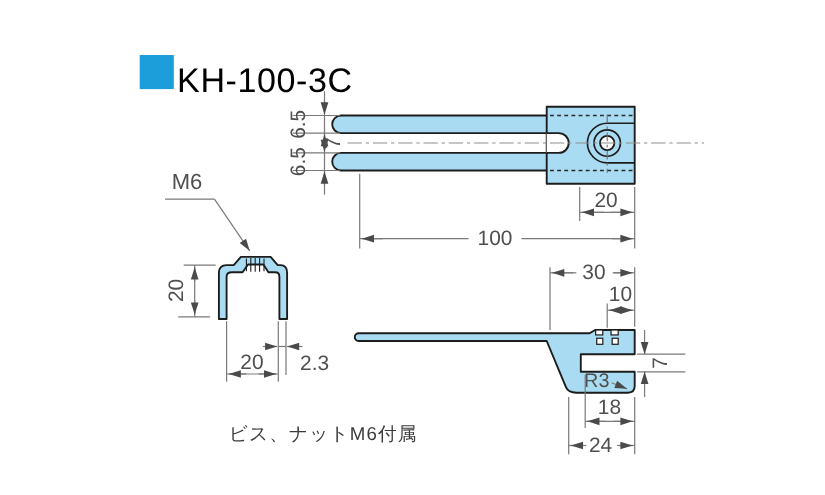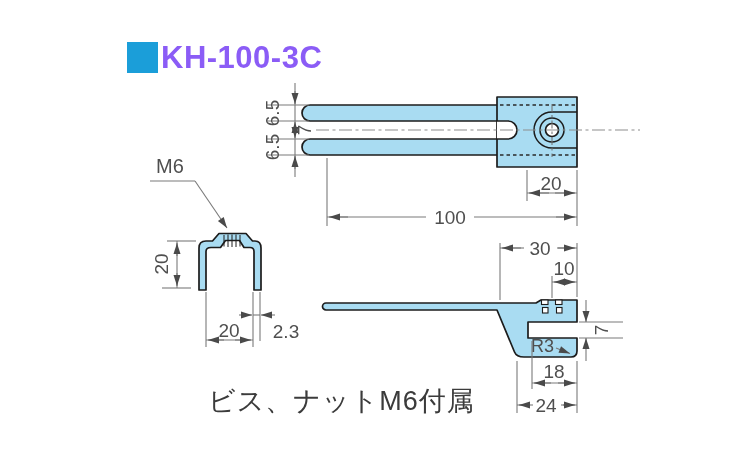--- a/index.html
+++ b/index.html
@@ -4,23 +4,23 @@
 <style>
   :root{
     --accent:#1b9ed9; --part-fill:#a9dcf2; --outline:#1c1c1c;
     --dim-line:#7a7a7a; --dim-text:#4f4f4f;
   }
   html,body{margin:0;padding:0;background:#ffffff;}
   #stage{position:relative;width:750px;height:450px;background:#fff;overflow:hidden;
          font-family:"Liberation Sans",sans-serif;}
   .title-row{position:absolute;left:127px;top:42px;display:flex;align-items:center;}
   .title-square{width:31px;height:31px;background:var(--accent);flex:0 0 auto;}
-  .title-text{margin:0 0 0 3px;font-size:31px;font-weight:bold;color:#8b5cf6;
+  .title-text{margin:16px 0 0 3px;font-size:31px;font-weight:normal;color:#000000;
               letter-spacing:0.5px;line-height:31px;white-space:nowrap;}
-  .caption{position:absolute;left:208px;top:383px;font-size:27px;color:#3b3b3b;
+  .caption{position:absolute;left:208px;top:383px;font-size:17px;color:#3b3b3b;
            letter-spacing:1px;white-space:nowrap;}
   svg{position:absolute;left:0;top:0;}
   .outline{fill:var(--part-fill);stroke:var(--outline);stroke-width:1.7;stroke-linejoin:round;}
   .noline{fill:none;stroke:var(--outline);stroke-width:1.5;}
   .whitecut{fill:#fff;stroke:var(--outline);stroke-width:1.7;}
   .thin{stroke:var(--outline);stroke-width:1.1;fill:#fff;}
   .tick{stroke:var(--outline);stroke-width:1;fill:none;}
   .dimline{stroke:var(--dim-line);stroke-width:1.1;fill:none;}
   .arrline{stroke:var(--dim-line);stroke-width:1.1;fill:none;marker-end:url(#arw);}
   .hidden-line{stroke:#2a2a2a;stroke-width:1.3;stroke-dasharray:3.5 3;fill:none;}

